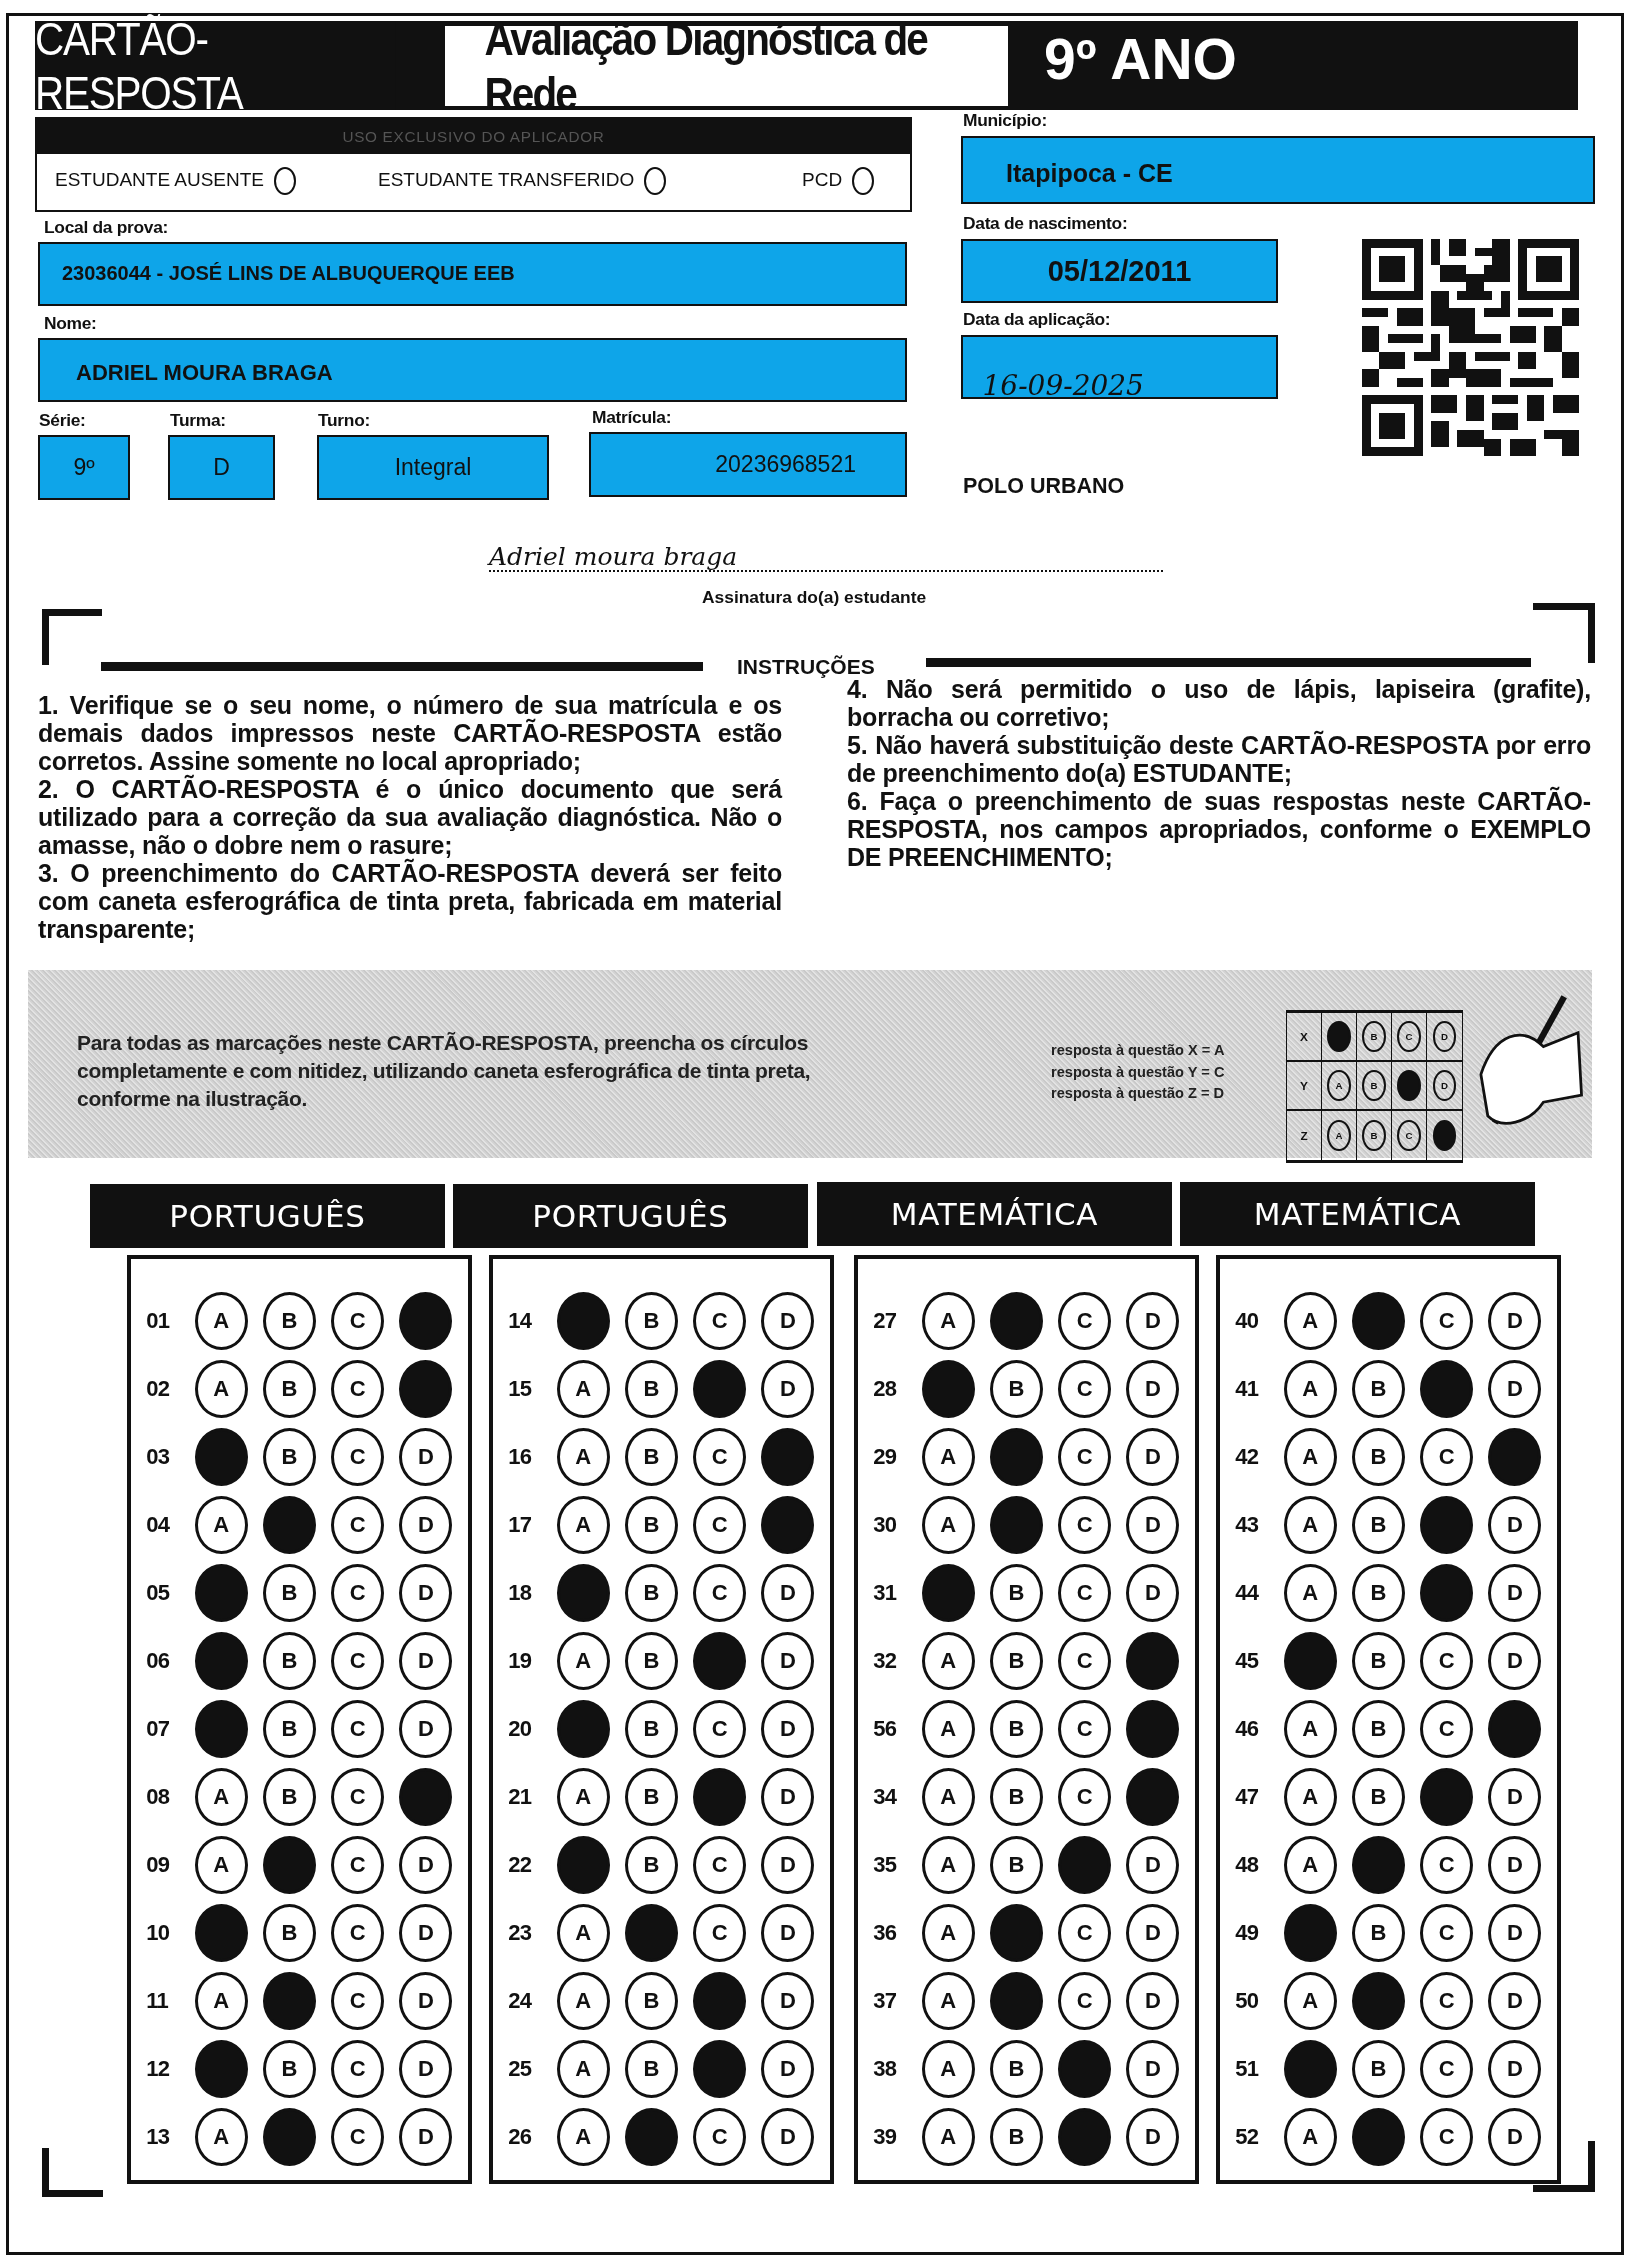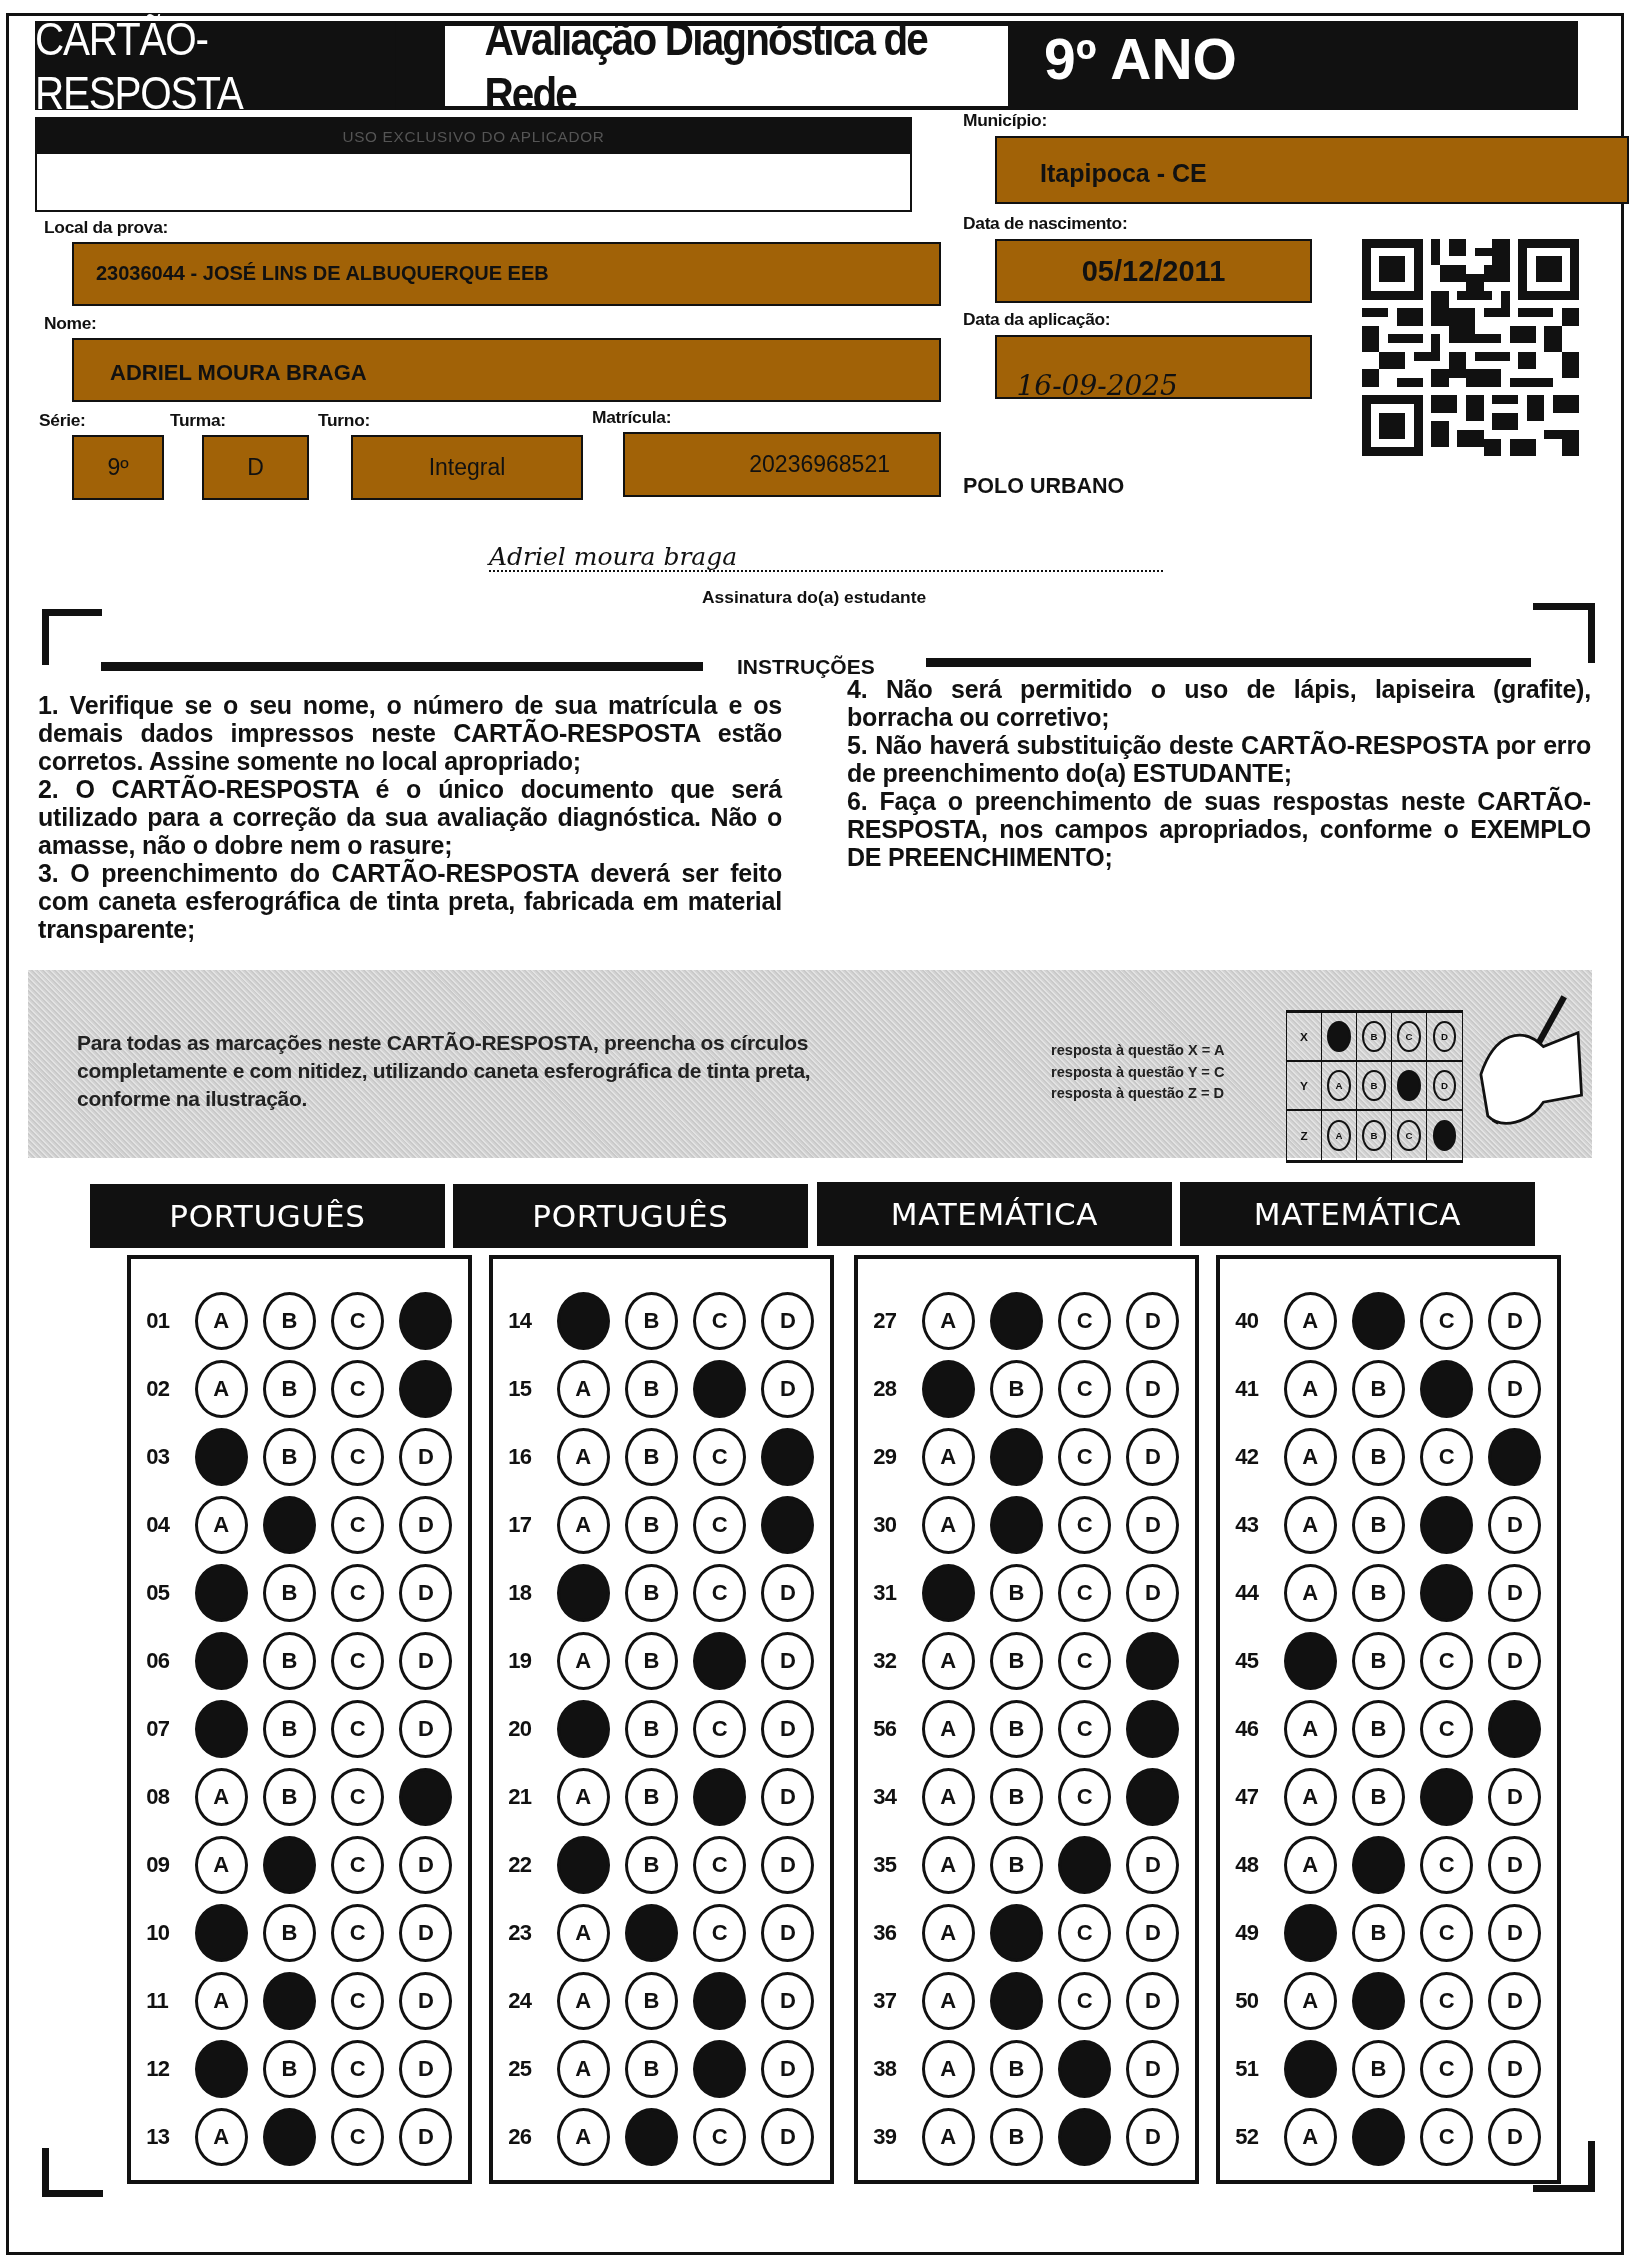--- a/index.html
+++ b/index.html
@@ -5,21 +5,21 @@
   * { box-sizing: border-box; margin: 0; padding: 0; }
   html, body { width: 1632px; height: 2261px; background: #ffffff; overflow: hidden; }
   body { font-family: "Liberation Sans", sans-serif; color: #111; position: relative; }
   .sheet { position: absolute; left: 5.6px; top: 12.5px; width: 1618px; height: 2242px; border: 3.5px solid #111; }
   .abs { position: absolute; }
   .hdr-black { background: #111; color: #fff; }
   .title-left { left: 35px; top: 21px; width: 410px; height: 89px; display: flex; align-items: center; justify-content: center; font-size: 46px; font-family: "Liberation Sans", sans-serif; letter-spacing: -1.4px; transform: scaleX(0.88); transform-origin: left center; }
   .title-mid { left: 445px; top: 21px; width: 563px; height: 85px; background: #fff; border-top: 5.6px solid #111; display: flex; align-items: center; justify-content: center; font-size: 47px; font-weight: bold; letter-spacing: -2.1px; }
   .title-mid span { display: inline-block; transform: scaleX(0.86); }
   .title-right { left: 1008px; top: 21px; width: 570px; height: 76px; display: flex; align-items: center; padding-left: 36px; font-size: 57px; font-weight: bold; }
-  .box { border: 2.8px solid #111; background: #a16207; margin-left: 34px; }
+  .box { border: 2.8px solid #111; background: #0ea5e9; }
   .lbl { font-size: 17.4px; font-weight: bold; letter-spacing: -0.3px; }
   .val { font-size: 23px; font-weight: normal; }
   .aplicador { left: 35px; top: 117px; width: 877px; height: 95px; border: 2.8px solid #111; }
   .aplicador .bar { height: 35px; background: #111; color: #555; font-size: 15.3px; display: flex; align-items: center; justify-content: center; letter-spacing: 0.7px; }
   .aplicador .opts { display: flex; align-items: center; height: 54px; padding-left: 18px; font-size: 19px; }
   .circ-sm { display: inline-block; width: 22px; height: 28px; border: 2.1px solid #111; border-radius: 50%; margin-left: 9.7px; vertical-align: middle; }
   .hw { font-family: "DejaVu Serif", serif; font-style: italic; font-weight: normal; }
   .qr { left: 1362px; top: 239px; width: 217px; height: 217px; }
   .instr-title { left: 737px; top: 655px; font-size: 21px; font-weight: bold; }
   .instr-line { height: 9px; background: #111; }
@@ -50,20 +50,25 @@
 
 <div class="abs hdr-black" style="left:35px;top:21px;width:1543px;height:89px;"></div>
 <div class="abs hdr-black title-left">CARTÃO-RESPOSTA</div>
 <div class="abs title-mid">
     <span>Avaliação Diagnóstica de Rede</span>
   </div>
 <div class="abs hdr-black title-right">9º ANO</div>
 
 <div class="abs aplicador">
   <div class="bar">USO EXCLUSIVO DO APLICADOR</div>
+  <div class="opts">
+    <span style="width:323px;"><span>ESTUDANTE AUSENTE</span><span class="circ-sm"></span></span>
+    <span style="width:424px;"><span>ESTUDANTE TRANSFERIDO</span><span class="circ-sm"></span></span>
+    <span><span>PCD</span><span class="circ-sm"></span></span>
+  </div>
 </div>
 
 <div class="abs lbl" style="left:44px;top:217px;">Local da prova:</div>
 <div class="abs box" style="left:38px;top:242px;width:869px;height:64px;">
   <div style="padding:18px 0 0 22px;font-size:20px;font-weight:bold;">23036044 - JOSÉ LINS DE ALBUQUERQUE EEB</div>
 </div>
 
 <div class="abs lbl" style="left:44px;top:313px;">Nome:</div>
 <div class="abs box" style="left:38px;top:338px;width:869px;height:64px;">
   <div style="padding:19.5px 0 0 36px;font-size:22px;font-weight:bold;">ADRIEL MOURA BRAGA</div>

